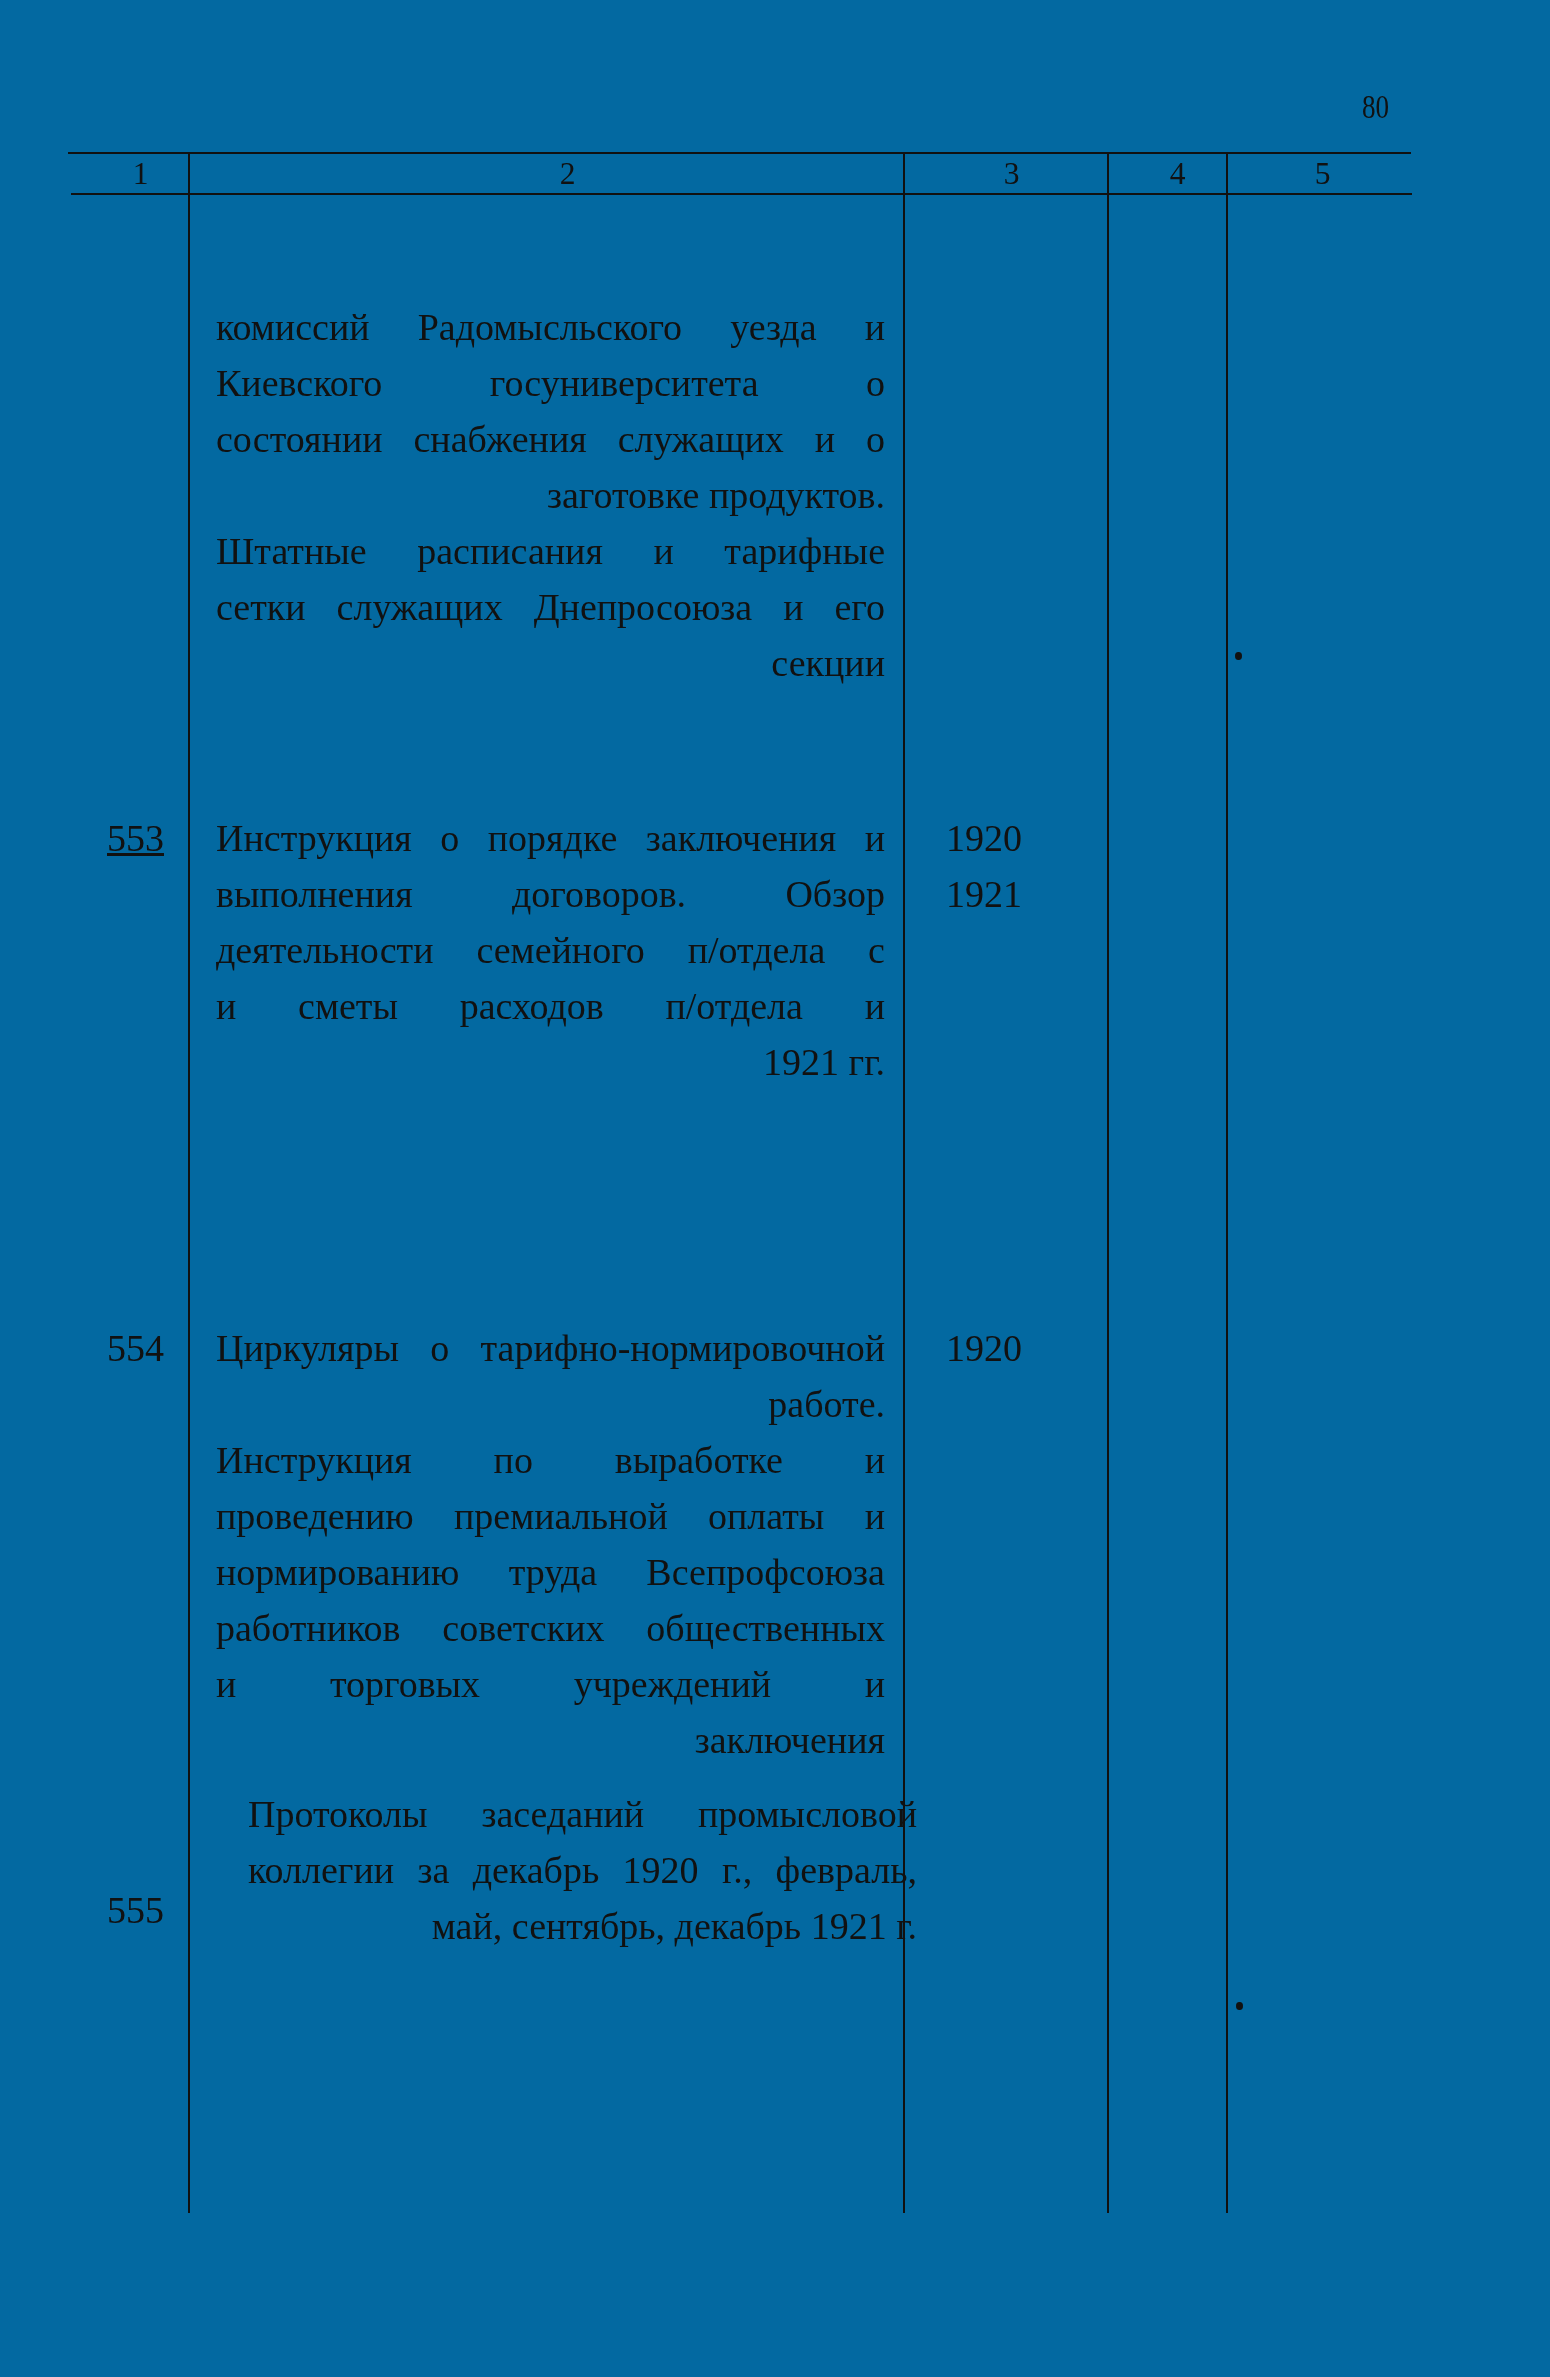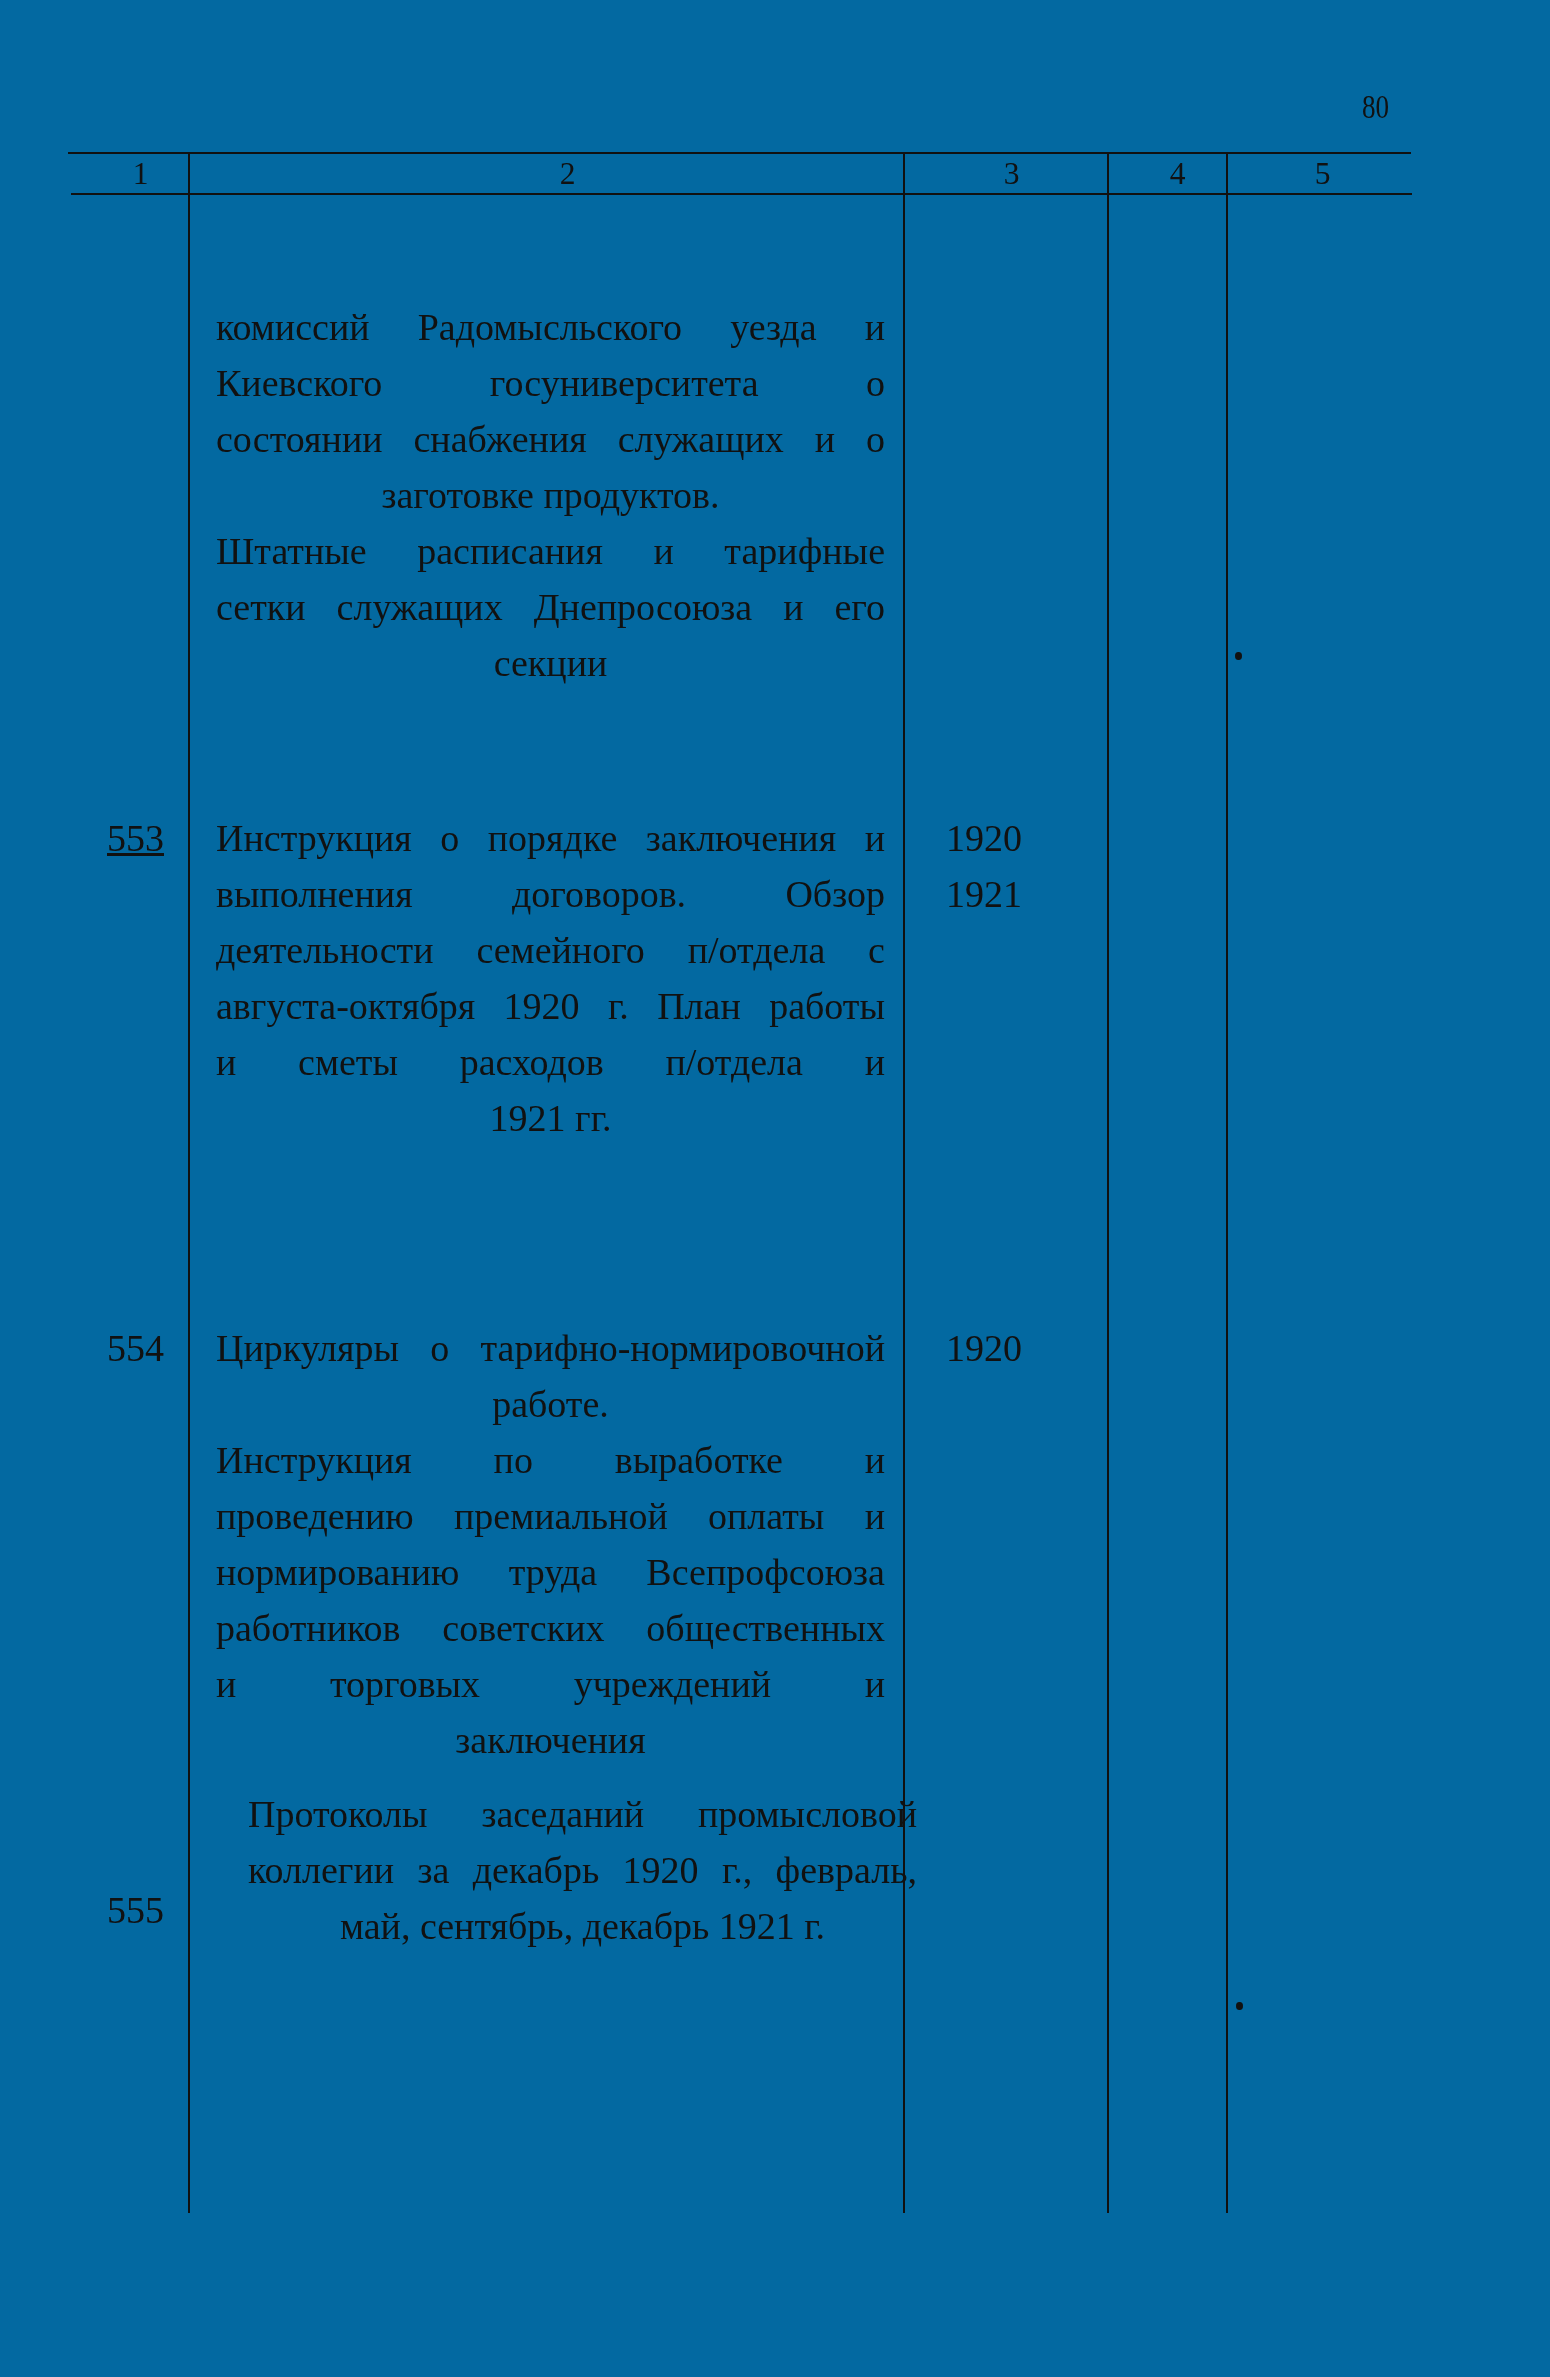--- a/index.html
+++ b/index.html
@@ -61,21 +61,21 @@
     line-height: 56px;
     white-space: nowrap;
   }
   .text-line.justify {
     text-align: justify;
     text-align-last: justify;
     white-space: normal;
     overflow: hidden;
   }
   .text-line.left {
-    text-align: center;
+    text-align: right;
   }
   .row-number {
     position: absolute;
     left: 68px;
     width: 96px;
     text-align: right;
     font-size: 38px;
     line-height: 56px;
   }
   .years {
@@ -127,21 +127,20 @@
     <span class="text-line justify">сетки служащих Днепросоюза и его</span>
     <span class="text-line left">секции</span>
   </div>
   <div class="dot" style="left:1235px; top:652px;"></div>
 
   <div class="row-number" style="top:810px;text-decoration:underline;">553</div>
   <div class="text-block" style="top:810px;">
     <span class="text-line justify">Инструкция о порядке заключения и</span>
     <span class="text-line justify">выполнения договоров. Обзор</span>
     <span class="text-line justify">деятельности семейного п/отдела с</span>
-    <span class="text-line justify">августа-октября 1920 г. План работы</span>
     <span class="text-line justify">и сметы расходов п/отдела и</span>
     <span class="text-line left">1921 гг.</span>
   </div>
   <div class="years" style="top:810px;">
     <span class="year">1920</span>
     <span class="year">1921</span>
   </div>
 
   <div class="row-number" style="top:1320px;">554</div>
   <div class="text-block" style="top:1320px;">

